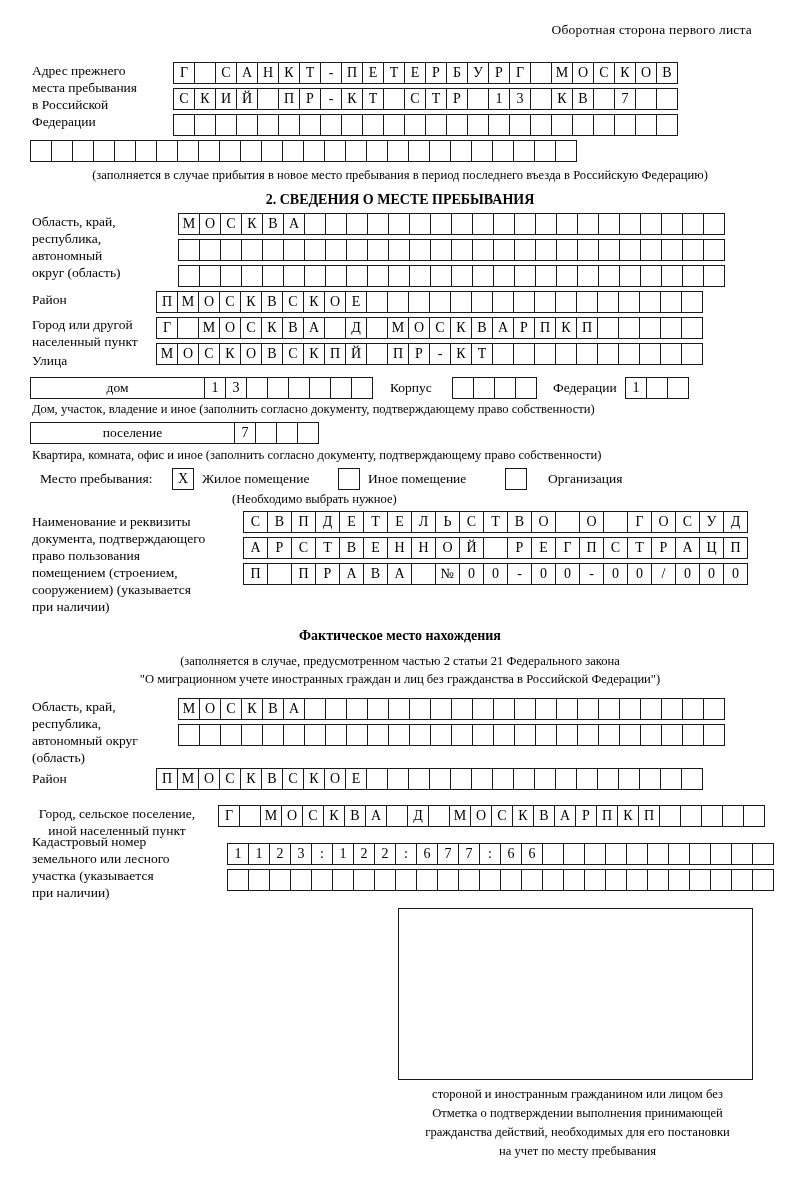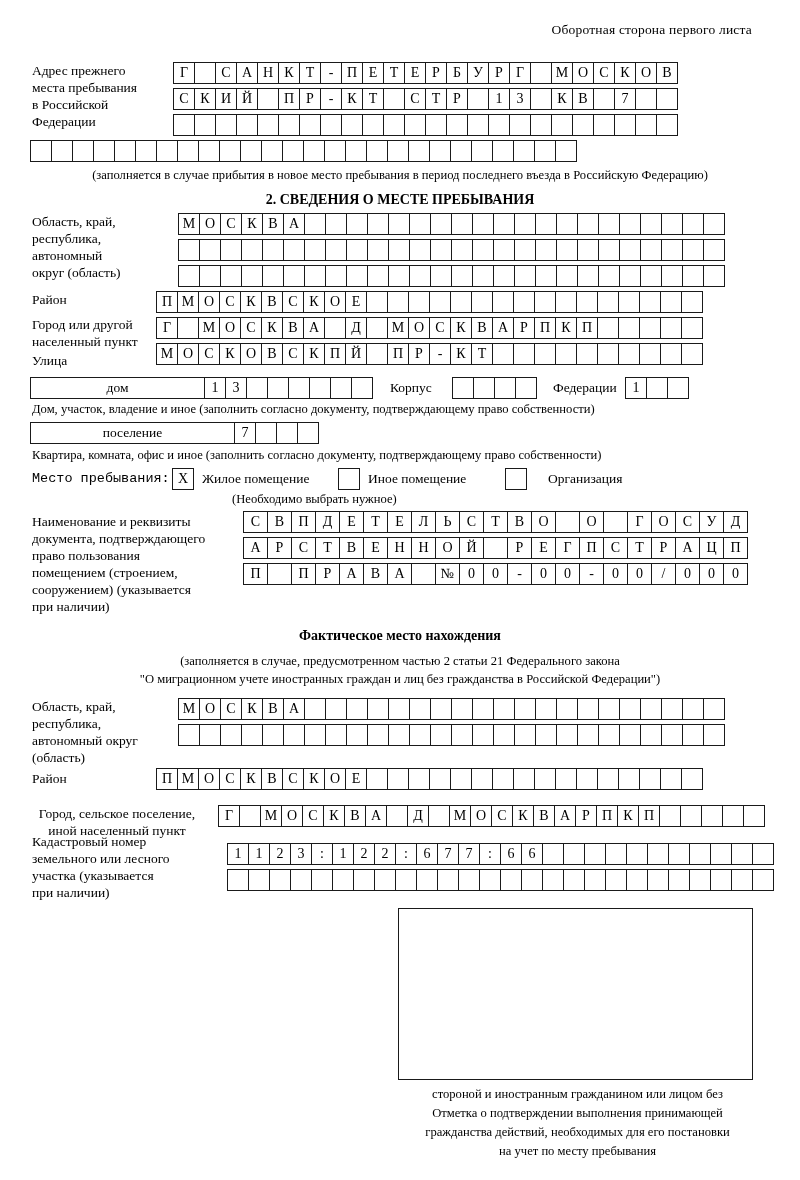--- a/index.html
+++ b/index.html
@@ -411,21 +411,21 @@
   <div class="abs boxlabel" style="left:30px; top:422px; width:205px;">поселение</div>
   <div class="abs cells" id="s2-flat" style="left:234px; top:422px;">
       <div class="cell">7</div>
       <div class="cell"></div>
       <div class="cell"></div>
       <div class="cell"></div>
     </div>
 
   <div class="abs lbl-sm" style="left:32px; top:447px;">Квартира, комната, офис и иное (заполнить согласно документу, подтверждающему право собственности)</div>
 
-  <div class="abs inline-txt" style="left:32px; top:468px;font-family:Liberation Mono, monospace;">Место пребывания:</div>
+  <div class="abs inline-txt" style="left:40px; top:468px;">Место пребывания:</div>
   <div class="abs checkbox" style="left:172px; top:468px;">X</div>
   <div class="abs inline-txt" style="left:202px; top:468px;">Жилое помещение</div>
   <div class="abs checkbox" style="left:338px; top:468px;"></div>
   <div class="abs inline-txt" style="left:368px; top:468px;">Иное помещение</div>
   <div class="abs checkbox" style="left:505px; top:468px;"></div>
   <div class="abs inline-txt" style="left:548px; top:468px;">Организация</div>
   <div class="abs lbl-sm" style="left:232px; top:491px;">(Необходимо выбрать нужное)</div>
 
   <div class="abs lbl" style="left:32px; top:513px; width:210px;">Наименование и реквизиты
 документа, подтверждающего

